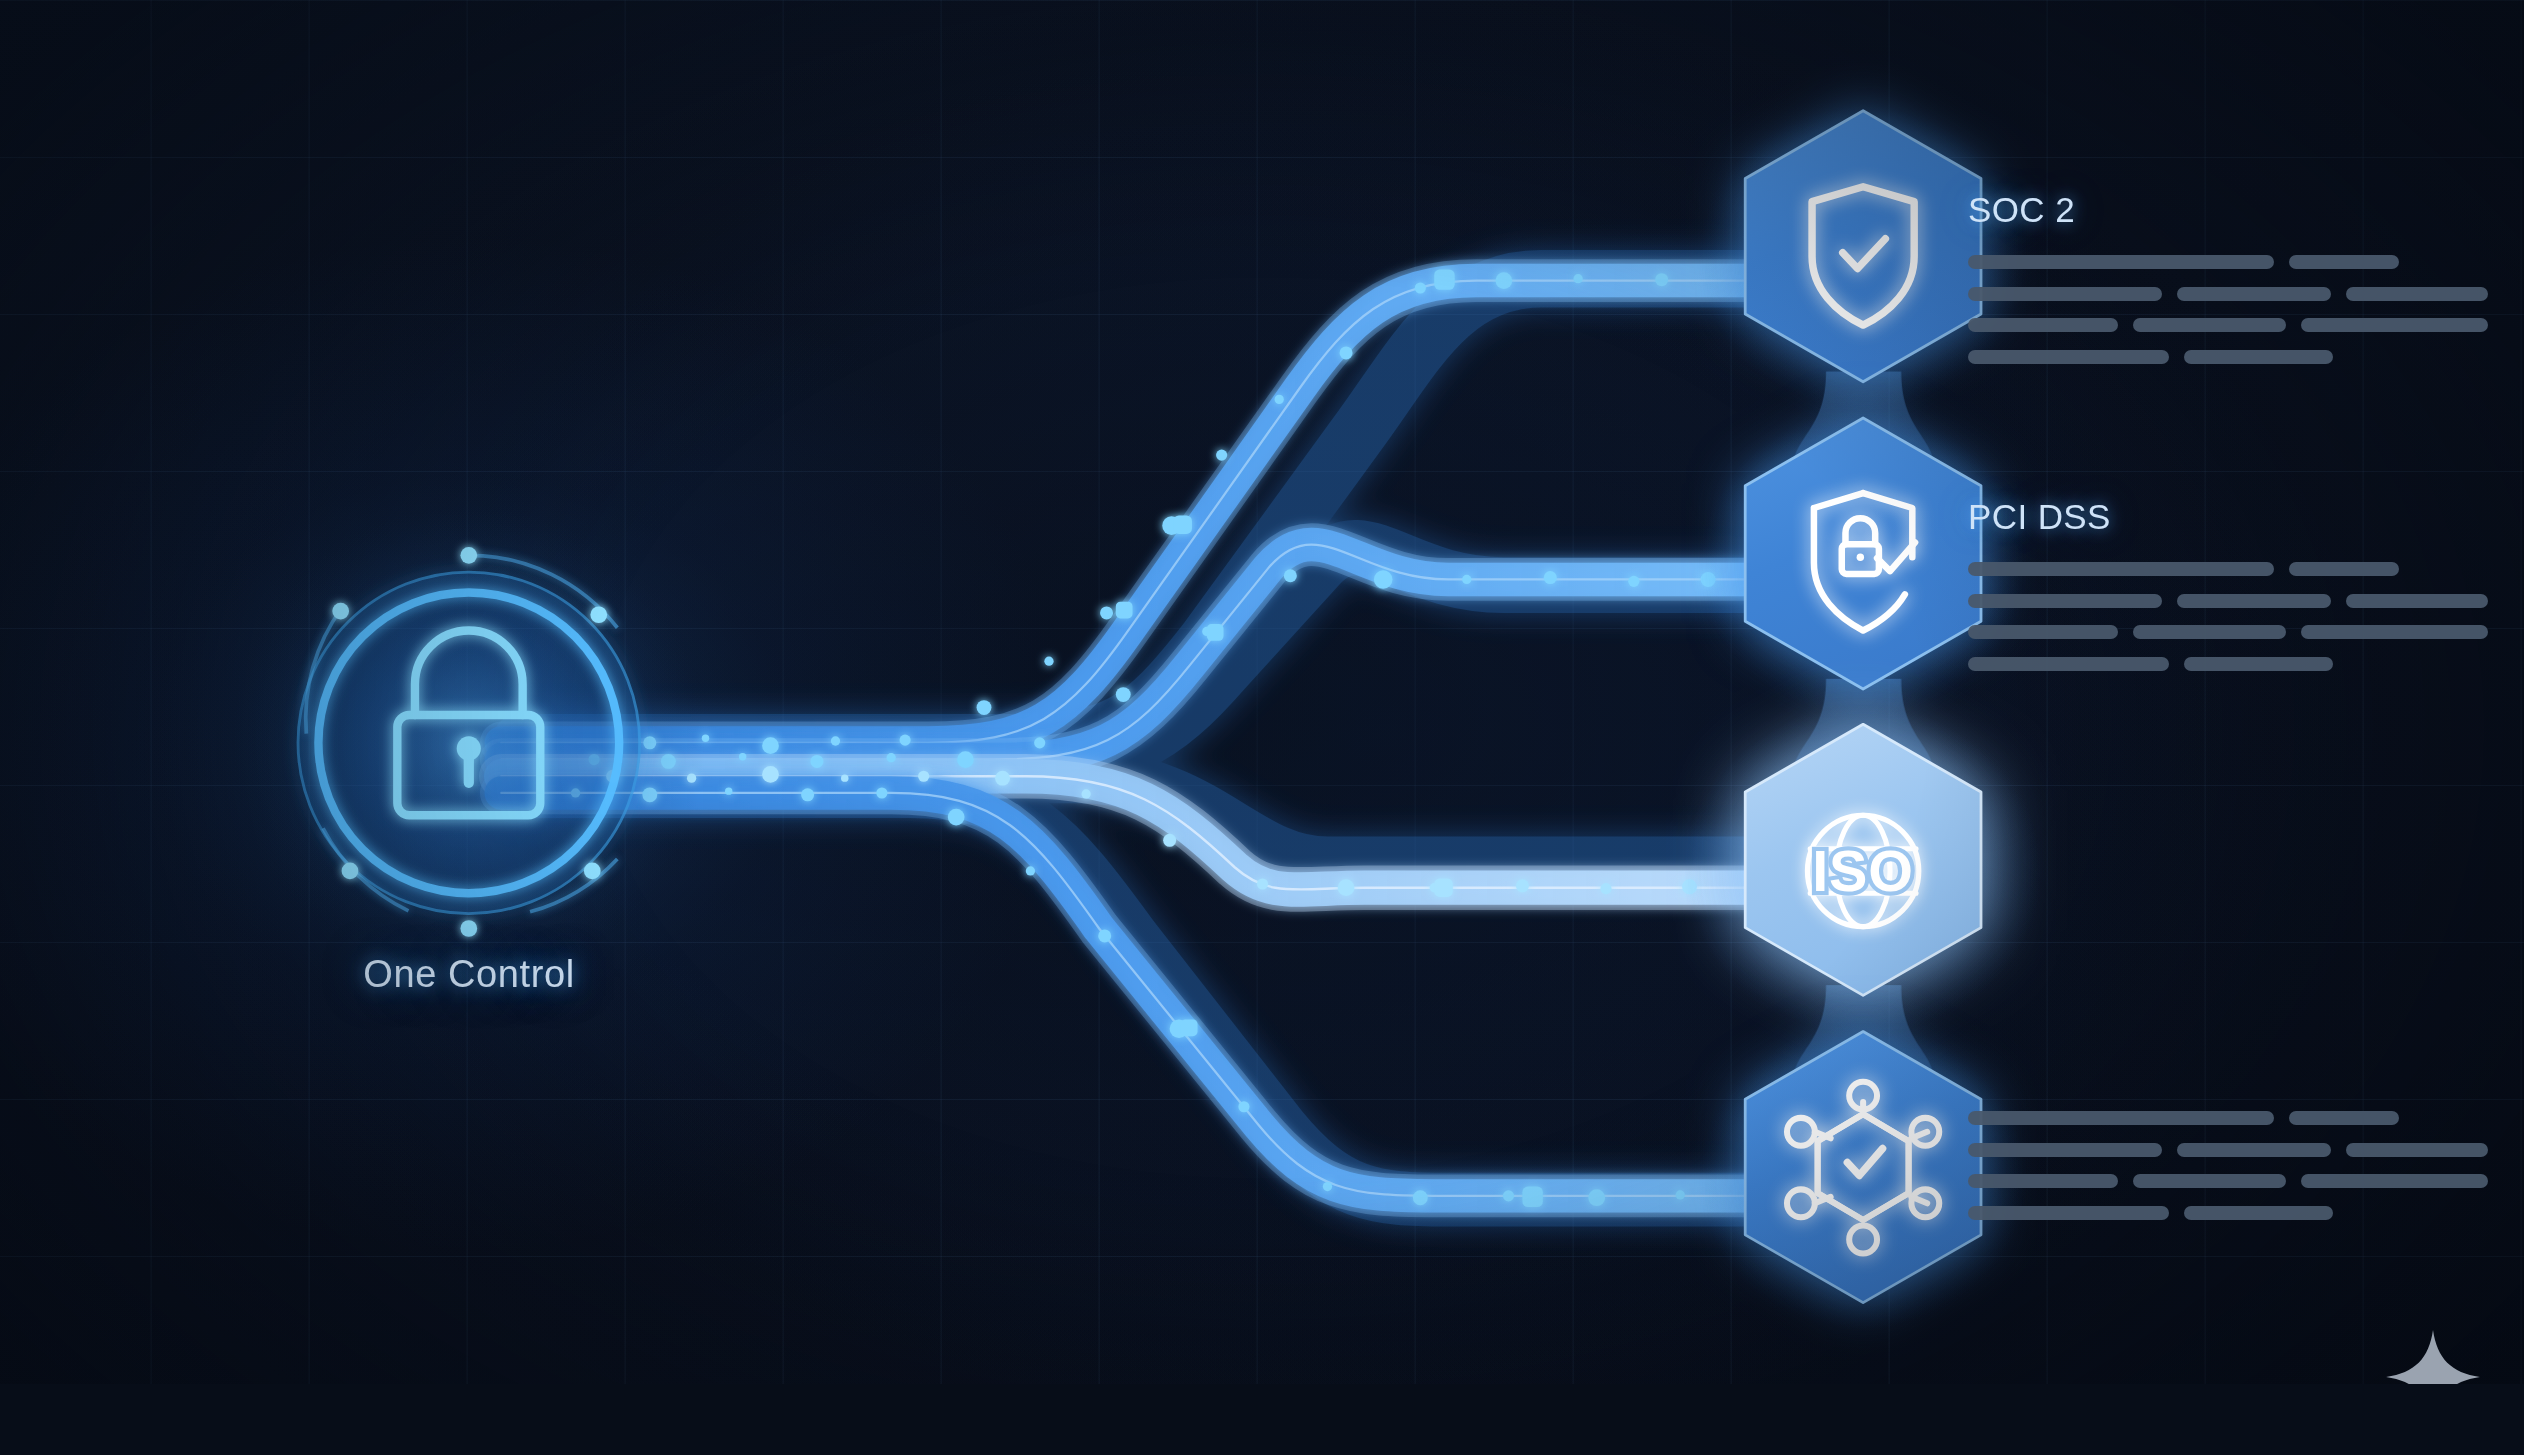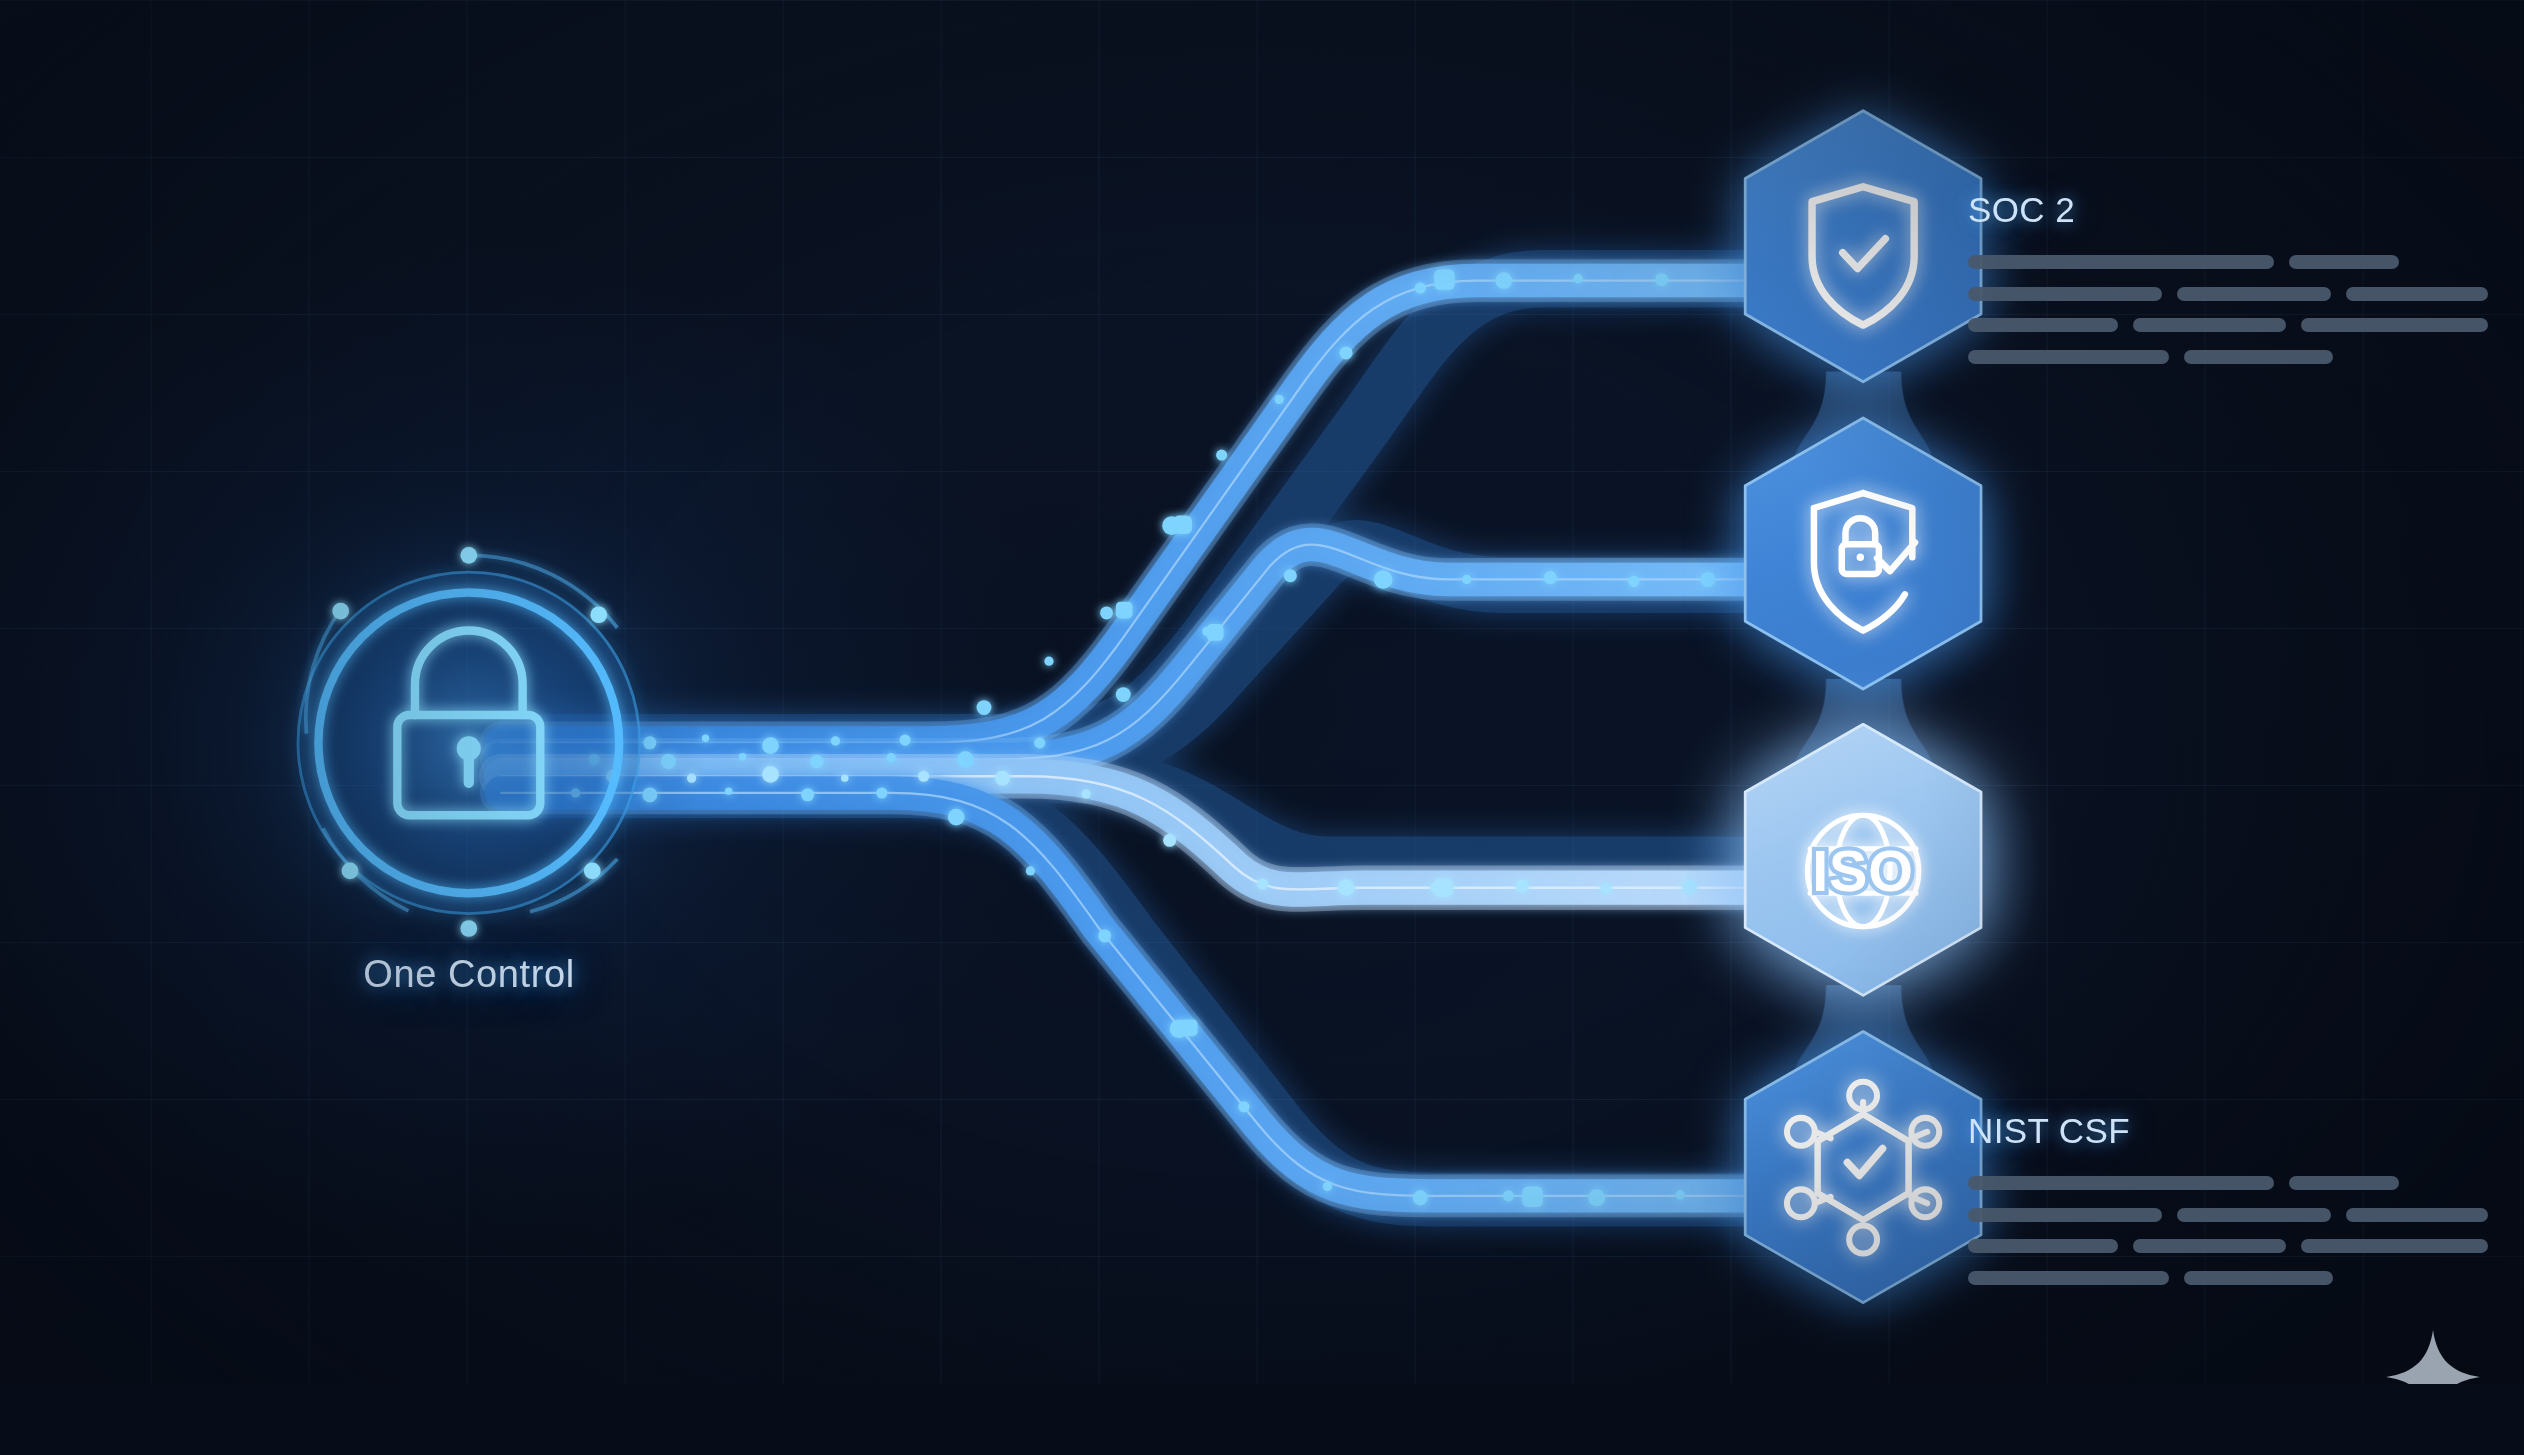--- a/index.html
+++ b/index.html
@@ -355,24 +355,22 @@
             <div class="bar" style="width:163px"></div>
             <div class="bar" style="width:200px"></div>
           </div>
         <div class="barrow">
             <div class="bar" style="width:201px"></div>
             <div class="bar" style="width:149px"></div>
           </div>
       </div>
     </div>
 
-
-
-    <div class="entry" style="top:1111px">
-      <div class="entry-title">NIST CSF</div>
+    <div class="entry" style="top:497px">
+      <div class="entry-title">PCI DSS</div>
       <div class="bars">
         <div class="barrow">
             <div class="bar" style="width:306px"></div>
             <div class="bar" style="width:110px"></div>
           </div>
         <div class="barrow">
             <div class="bar" style="width:221px"></div>
             <div class="bar" style="width:176px"></div>
             <div class="bar" style="width:162px"></div>
           </div>
@@ -380,20 +378,44 @@
             <div class="bar" style="width:160px"></div>
             <div class="bar" style="width:163px"></div>
             <div class="bar" style="width:200px"></div>
           </div>
         <div class="barrow">
             <div class="bar" style="width:201px"></div>
             <div class="bar" style="width:149px"></div>
           </div>
       </div>
     </div>
+
+
+    <div class="entry" style="top:1111px">
+      <div class="bars">
+        <div class="barrow">
+            <div class="bar" style="width:306px"></div>
+            <div class="bar" style="width:110px"></div>
+          </div>
+        <div class="barrow">
+            <div class="bar" style="width:221px"></div>
+            <div class="bar" style="width:176px"></div>
+            <div class="bar" style="width:162px"></div>
+          </div>
+        <div class="barrow">
+            <div class="bar" style="width:160px"></div>
+            <div class="bar" style="width:163px"></div>
+            <div class="bar" style="width:200px"></div>
+          </div>
+        <div class="barrow">
+            <div class="bar" style="width:201px"></div>
+            <div class="bar" style="width:149px"></div>
+          </div>
+      </div>
+    </div>
   </div>
 
   <svg class="sparkle" viewBox="0 0 100 100">
     <path d="M50 4 C54 32 68 46 96 50 C68 54 54 68 50 96 C46 68 32 54 4 50 C32 46 46 32 50 4 Z" fill="#9aa3b0"></path>
   </svg>
 
 </div>
 
 
 </body></html>

